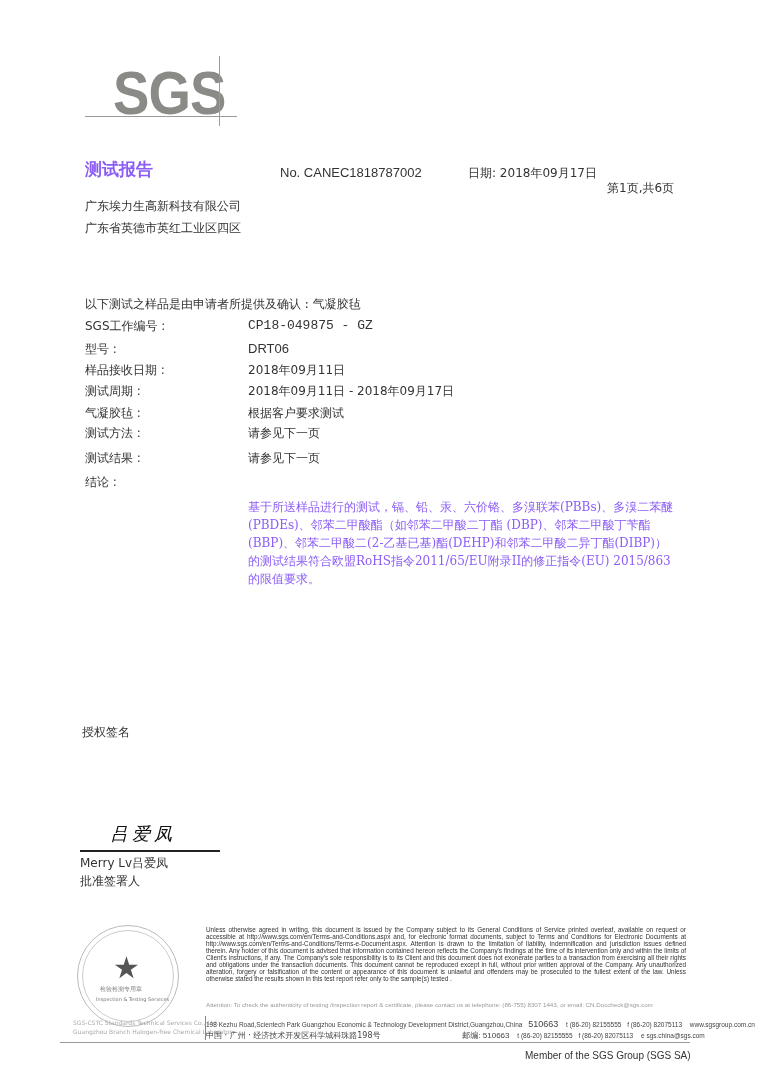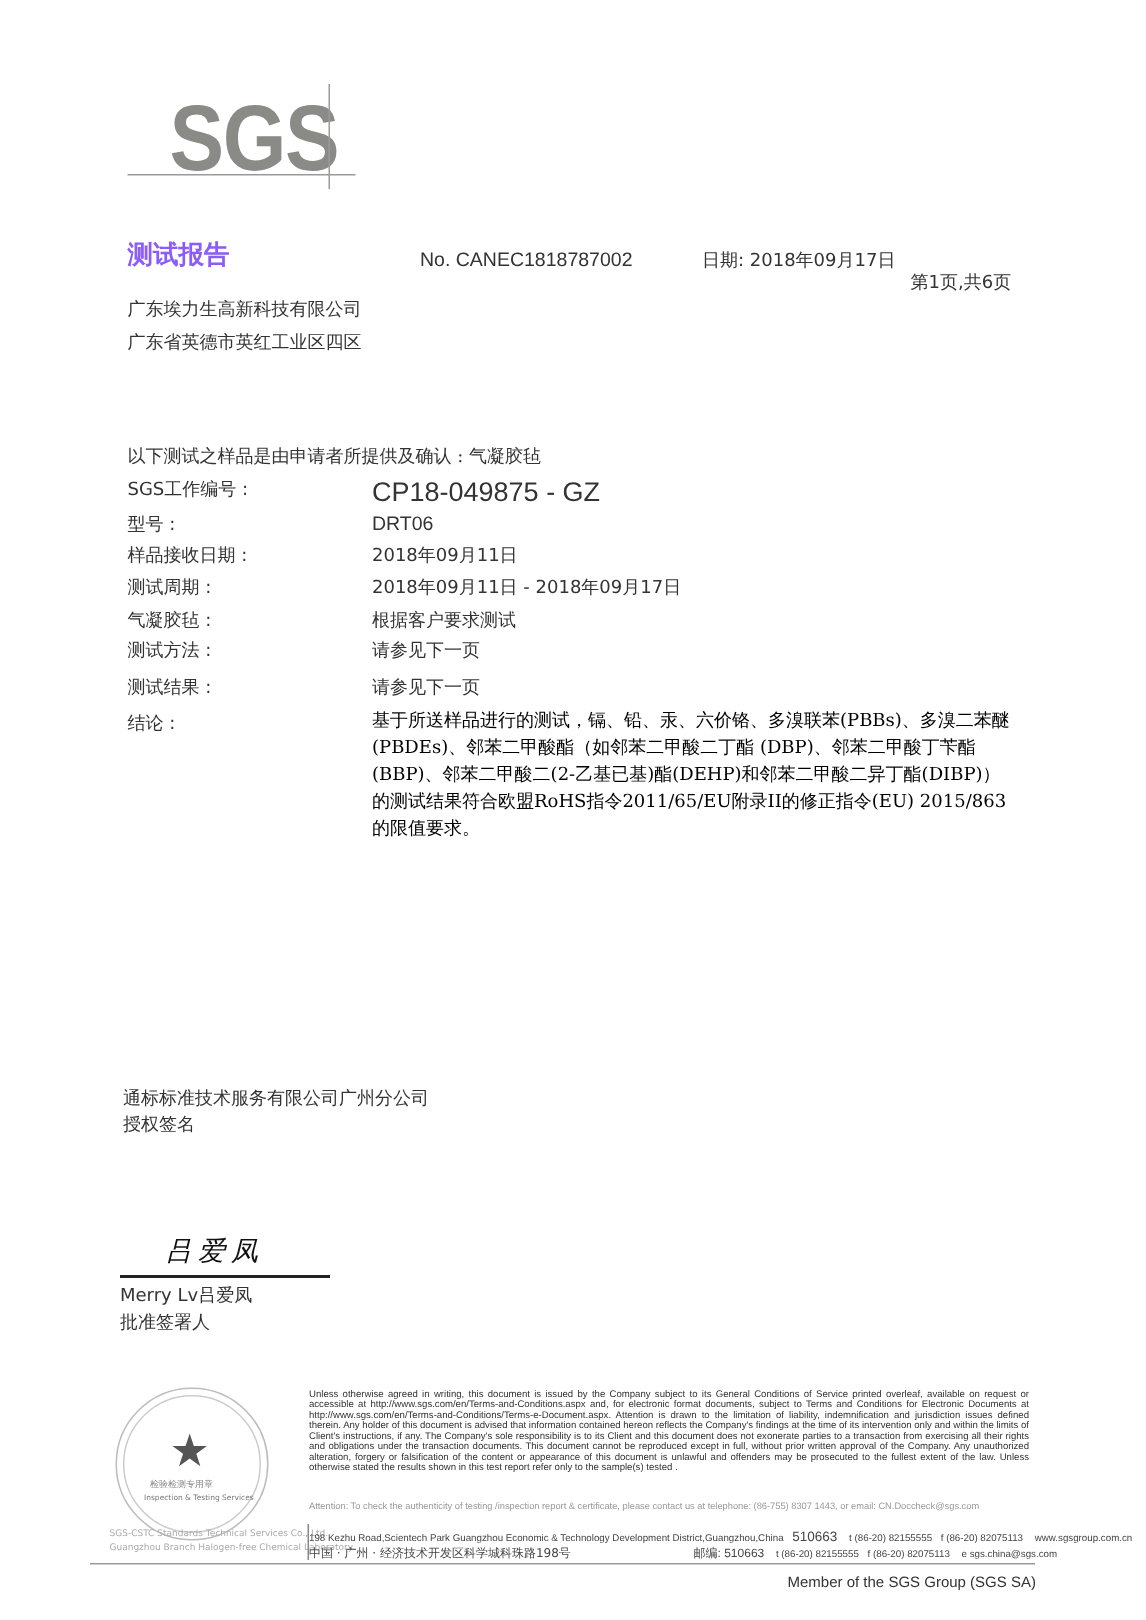--- a/index.html
+++ b/index.html
@@ -10,21 +10,21 @@
   .logo-hline { left:85px; top:116px; width:152px; height:1px; background:#9a9a9a; }
   .logo-vline { left:219px; top:56px; width:1px; height:70px; background:#9a9a9a; }
   .title { left:85px; top:158px; font-size:17px; font-weight:bold; color:#8b5cf6; }
   .reportno { left:280px; top:165px; font-family:"Liberation Sans", sans-serif; font-size:13px; color:#333; }
   .date { left:468px; top:165px; font-size:12px; color:#333; }
   .page { left:607px; top:165px; font-size:12px; color:#333;margin-top:15px; }
   .client { left:85px; font-size:12px; color:#333; font-family:"DejaVu Serif", serif; }
   .intro { left:85px; top:296px; font-size:12px; color:#333; font-family:"DejaVu Serif", serif; }
   .row-label { left:85px; font-size:12px; color:#333; }
   .row-value { left:248px; font-size:12px; color:#333; }
-  .conclusion { left:248px; top:471px; width:430px; font-size:12px; line-height:18px; color:#000000; font-family:"DejaVu Serif", serif; }
+  .conclusion { left:248px; top:498px; width:430px; font-size:12px; line-height:18px; color:#8b5cf6; font-family:"DejaVu Serif", serif; }
   .company { left:82px; top:724px; font-size:12px; color:#333; font-family:"DejaVu Serif", serif; line-height:17px; }
   .sig-line { left:80px; top:850px; width:140px; height:2px; background:#222; }
   .signature { left:110px; top:822px; font-family:Liberation Serif, serif; font-style:italic; font-size:18px; color:#111; letter-spacing:4px; }
   .signer { left:80px; top:854px; font-size:12px; color:#333; line-height:18px; }
   .stamp { left:77px; top:925px; width:100px; height:100px; border:1px solid #bbb; border-radius:50%; }
   .stamp-inner { left:82px; top:930px; width:90px; height:90px; border:1px solid #ccc; border-radius:50%; }
   .stamp-star { left:113px; top:950px; font-size:30px; color:#555; }
   .stamp-cn { left:100px; top:985px; font-size:6px; color:#888; }
   .stamp-en { left:96px; top:996px; font-size:5px; color:#777; }
   .stamp-side { left:73px; top:1018px; font-size:6px; color:#aaa; line-height:9px; }
@@ -47,21 +47,21 @@
 <div class="abs reportno">No. CANEC1818787002</div>
 <div class="abs date">日期: 2018年09月17日</div>
 <div class="abs page">第1页,共6页</div>
 
 <div class="abs client" style="top:198px">广东埃力生高新科技有限公司</div>
 <div class="abs client" style="top:220px">广东省英德市英红工业区四区</div>
 
 <div class="abs intro">以下测试之样品是由申请者所提供及确认 : 气凝胶毡</div>
 
 <div class="abs row-label" style="top:318px">SGS工作编号 :</div>
-<div class="abs row-value" style="top:318px;font-family:Liberation Sans, sans-serif;font-size:18px">CP18-049875 - GZ</div>
+<div class="abs row-value" style="top:318px;font-family:Liberation Mono, monospace;font-size:13px">CP18-049875 - GZ</div>
 
 <div class="abs row-label" style="top:341px">型号 :</div>
 <div class="abs row-value" style="top:341px;font-family:'Liberation Sans',sans-serif;font-size:13px">DRT06</div>
 
 <div class="abs row-label" style="top:362px">样品接收日期 :</div>
 <div class="abs row-value" style="top:362px">2018年09月11日</div>
 
 <div class="abs row-label" style="top:383px">测试周期 :</div>
 <div class="abs row-value" style="top:383px">2018年09月11日 - 2018年09月17日</div>
 
@@ -71,21 +71,20 @@
 <div class="abs row-label" style="top:425px">测试方法 :</div>
 <div class="abs row-value" style="top:425px;font-family:'DejaVu Serif',serif">请参见下一页</div>
 
 <div class="abs row-label" style="top:450px">测试结果 :</div>
 <div class="abs row-value" style="top:450px;font-family:'DejaVu Serif',serif">请参见下一页</div>
 
 <div class="abs row-label" style="top:474px">结论 :</div>
 <div class="abs conclusion">基于所送样品进行的测试，镉、铅、汞、六价铬、多溴联苯(PBBs)、多溴二苯醚(PBDEs)、邻苯二甲酸酯（如邻苯二甲酸二丁酯 (DBP)、邻苯二甲酸丁苄酯(BBP)、邻苯二甲酸二(2-乙基已基)酯(DEHP)和邻苯二甲酸二异丁酯(DIBP)）的测试结果符合欧盟RoHS指令2011/65/EU附录II的修正指令(EU) 2015/863的限值要求。</div>
 
 <div class="abs company">
-  <div>通标标准技术服务有限公司广州分公司</div>
   <div>授权签名</div>
 </div>
 <div class="abs signature">吕爱凤</div>
 <div class="abs sig-line"></div>
 <div class="abs signer">
   <div>Merry Lv吕爱凤</div>
   <div>批准签署人</div>
 </div>
 
 <div class="abs stamp"></div>

